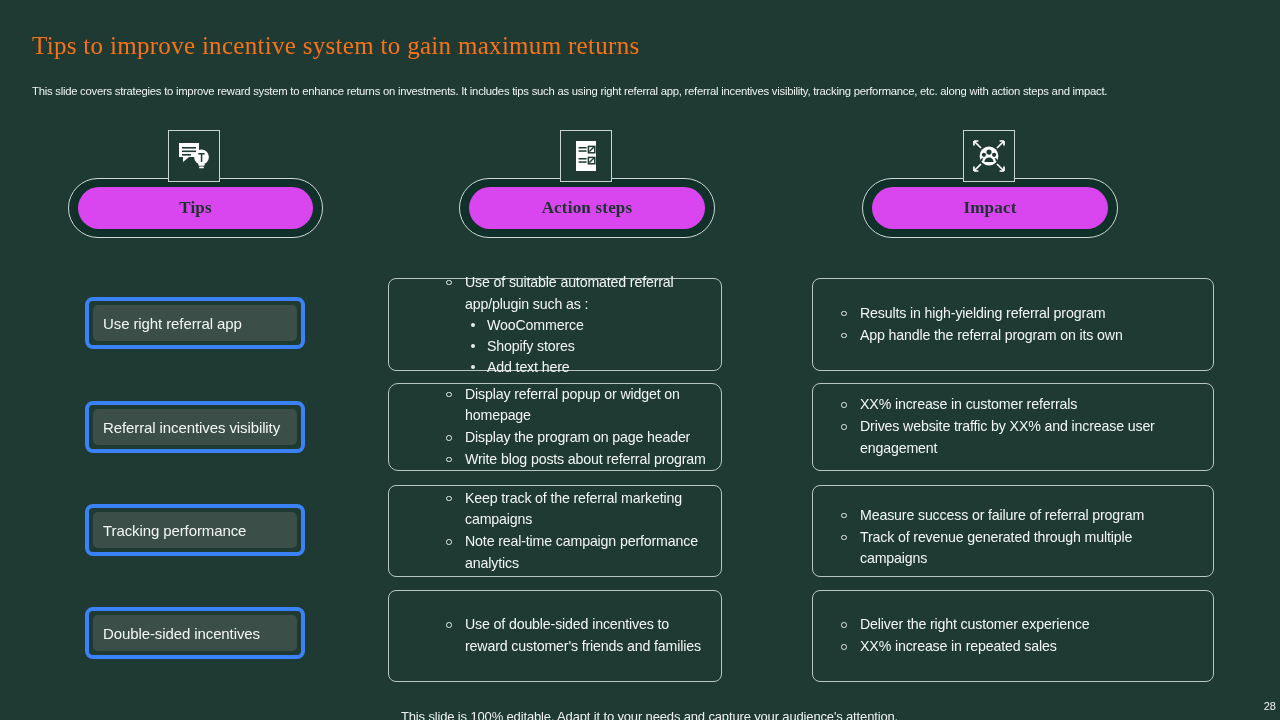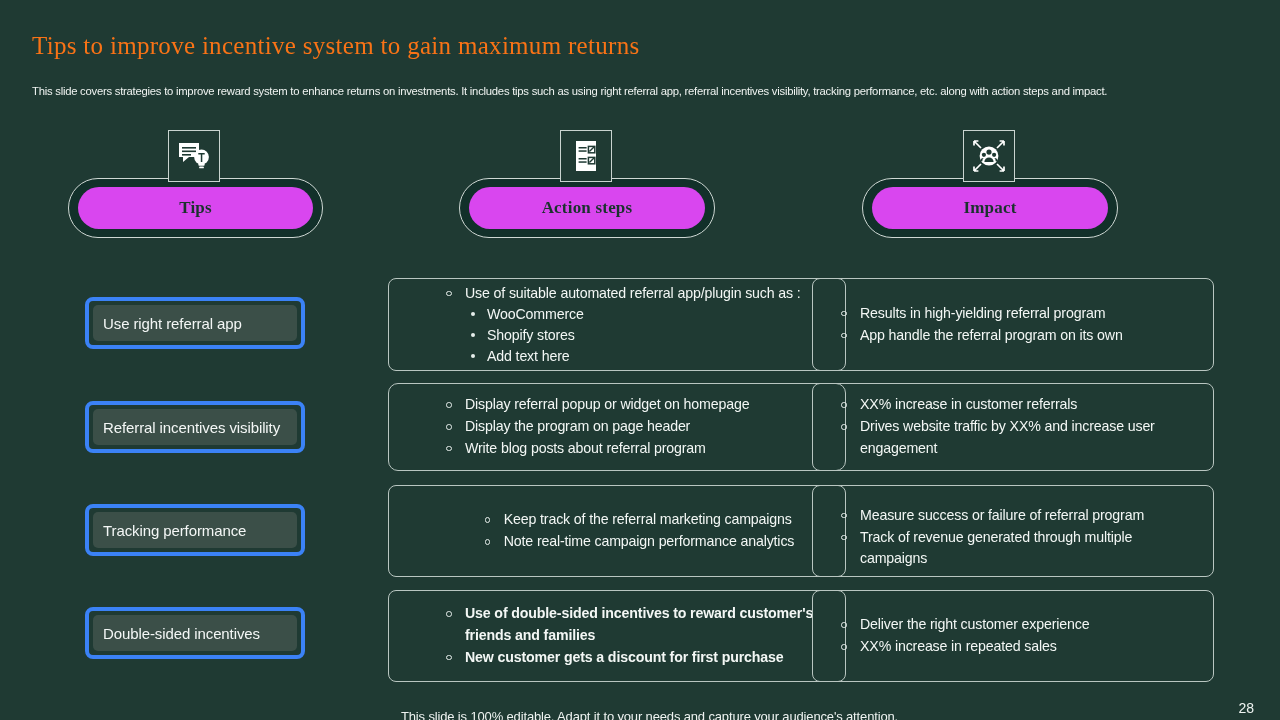--- a/index.html
+++ b/index.html
@@ -132,21 +132,21 @@
     position: absolute;
     border: 1px solid #b9c6c1;
     border-radius: 8px;
     box-sizing: border-box;
     background: transparent;
     display: flex;
     flex-direction: column;
     justify-content: center;
     padding: 6px 12px 6px 14px;
   }
-  .col-mid { left: 388px; width: 458px; padding-left: 43px; }
+  .col-mid { left: 388px; width: 334px; padding-left: 43px; }
   .col-right { left: 812px; width: 402px; }
 
   ul.blist {
     list-style: none;
     margin: 0;
     padding: 0;
   }
   ul.blist > li {
     position: relative;
     padding-left: 33px;
@@ -194,23 +194,23 @@
     left: 401px;
     top: 701px;
     font-size: 13px;
     letter-spacing: -0.15px;
     color: #eef3f1;
     white-space: nowrap;
     margin-top: 8px;
   }
   .page-num {
     position: absolute;
-    right: 26px;
+    right: 4px;
     top: 700px;
-    font-size: 14px;
+    font-size: 11px;
     color: #eef3f1;
   }
 </style>
 </head>
 <body>
 
 <div class="slide">
 
   <div class="title">Tips to improve incentive system to gain maximum returns</div>
   <div class="subtitle">This slide covers strategies to improve reward system to enhance returns on investments. It includes tips such as using right referral app, referral incentives visibility, tracking performance, etc. along with action steps and impact.</div>
@@ -346,29 +346,25 @@
         <span class="bullet-o"></span>
         <span>Keep track of the referral marketing campaigns</span>
       </li>
       <li>
         <span class="bullet-o"></span>
         <span>Note real-time campaign performance  analytics</span>
       </li>
     </ul>
   </div>
 
-  <div class="content-card col-mid" style="top:590px; height:92px;font-weight:bold;">
+  <div class="content-card col-mid" style="top:590px; height:92px;">
     <ul class="blist">
       <li>
         <span class="bullet-o"></span>
         <span>Use of double-sided incentives to reward customer's friends and families</span>
-      </li>
-      <li>
-        <span class="bullet-o"></span>
-        <span>New customer gets a discount for first purchase</span>
       </li>
     </ul>
   </div>
 
   <div class="content-card col-right" style="top:278px; height:93px;">
     <ul class="blist">
       <li>
         <span class="bullet-o"></span>
         <span>Results in high-yielding  referral program</span>
       </li>

